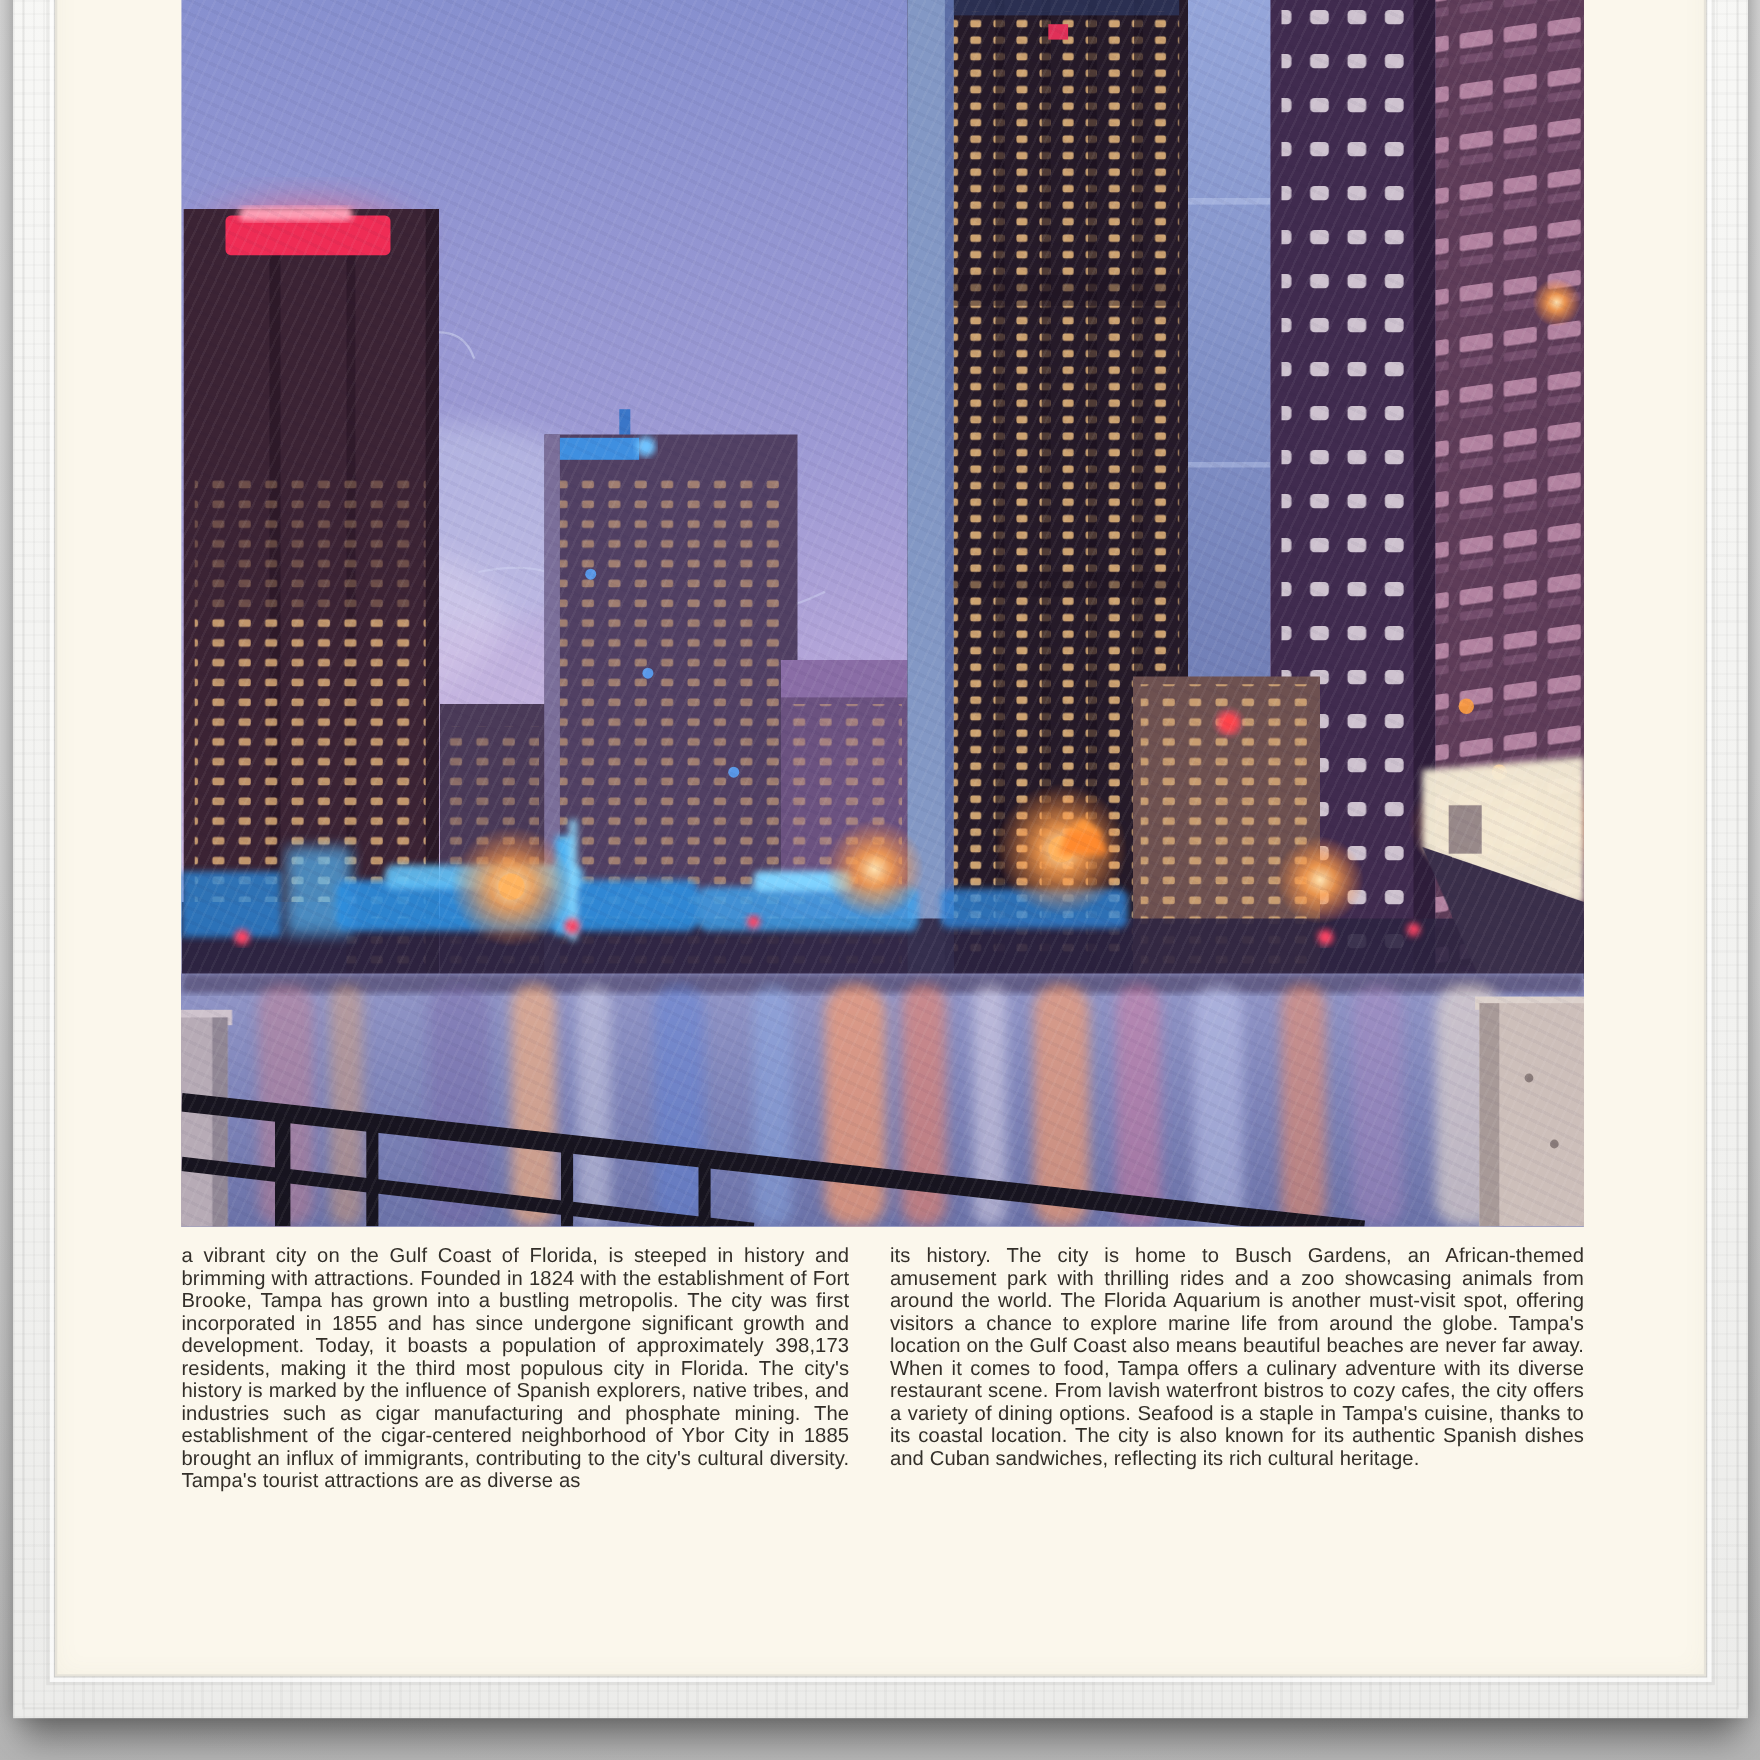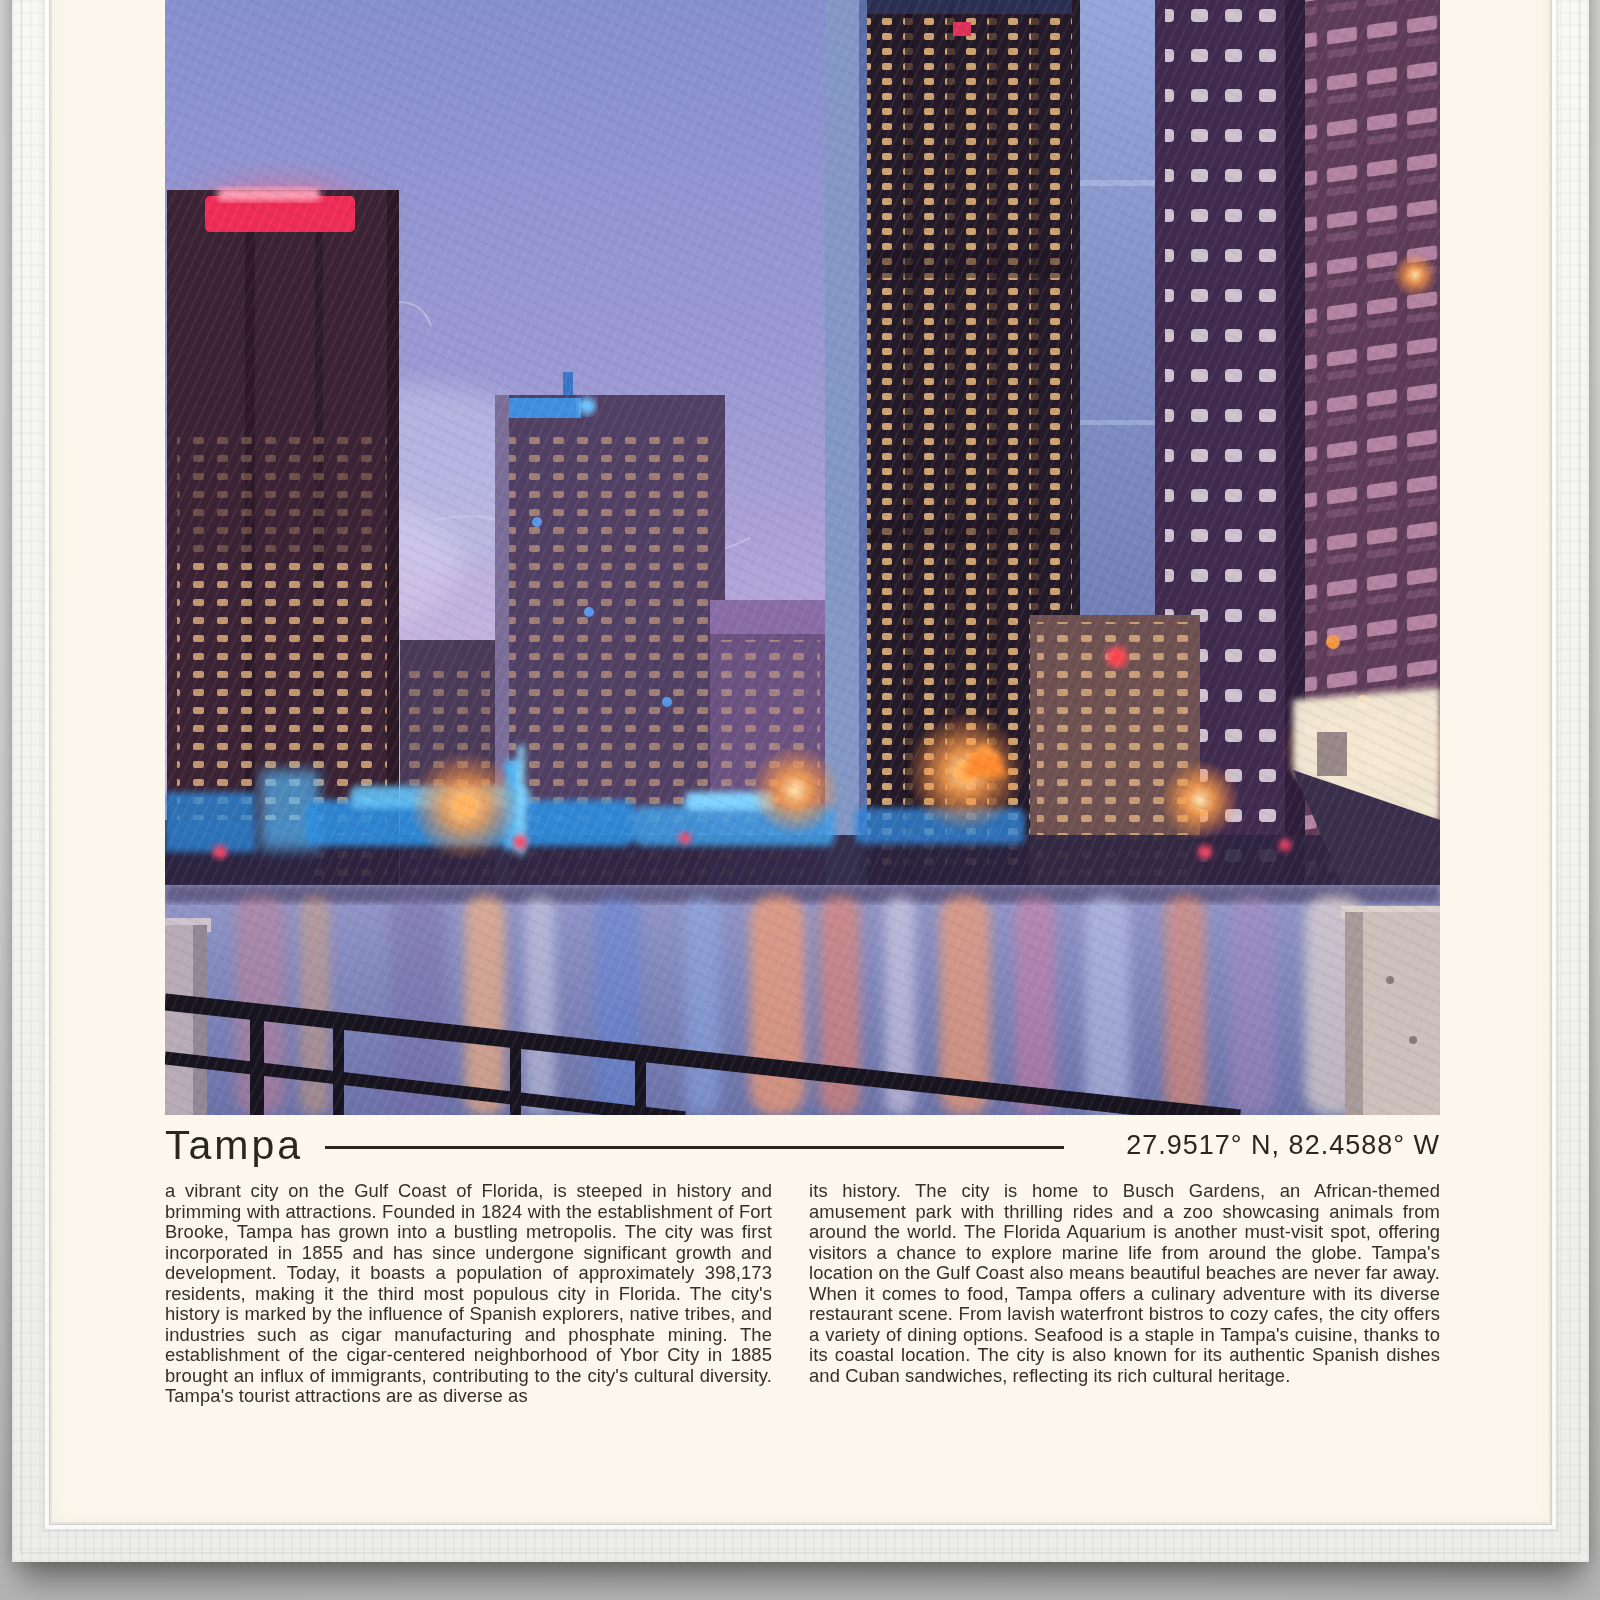--- a/index.html
+++ b/index.html
@@ -280,25 +280,20 @@
               <rect x="1180" y="912" width="18" height="203" fill="#a89a98"></rect>
               <circle cx="1225" cy="980" r="4" fill="#8a7c7a"></circle>
               <circle cx="1248" cy="1040" r="4" fill="#8a7c7a"></circle>
             </g>
           </g>
         </svg>
         <div class="canvas-texture"></div>
       </div>
 
       <div class="caption">
-        <div class="title-row">
-          <h1 class="city-title">Tampa</h1>
-          <div class="title-rule"></div>
-          <div class="coords">27.9517° N, 82.4588° W</div>
-        </div>
         <div class="columns">
           <div class="col">
             <p>a vibrant city on the Gulf Coast of Florida, is steeped in history and brimming with attractions. Founded in 1824 with the establishment of Fort Brooke, Tampa has grown into a bustling metropolis. The city was first incorporated in 1855 and has since undergone significant growth and development. Today, it boasts a population of approximately 398,173 residents, making it the third most populous city in Florida. The city's history is marked by the influence of Spanish explorers, native tribes, and industries such as cigar manufacturing and phosphate mining. The establishment of the cigar-centered neighborhood of Ybor City in 1885 brought an influx of immigrants, contributing to the city's cultural diversity. Tampa's tourist attractions are as diverse as</p>
           </div>
           <div class="col right">
             <p>its history. The city is home to Busch Gardens, an African-themed amusement park with thrilling rides and a zoo showcasing animals from around the world. The Florida Aquarium is another must-visit spot, offering visitors a chance to explore marine life from around the globe. Tampa's location on the Gulf Coast also means beautiful beaches are never far away. When it comes to food, Tampa offers a culinary adventure with its diverse restaurant scene. From lavish waterfront bistros to cozy cafes, the city offers a variety of dining options. Seafood is a staple in Tampa's cuisine, thanks to its coastal location. The city is also known for its authentic Spanish dishes and Cuban sandwiches, reflecting its rich cultural heritage.</p>
           </div>
         </div>
       </div>
 

